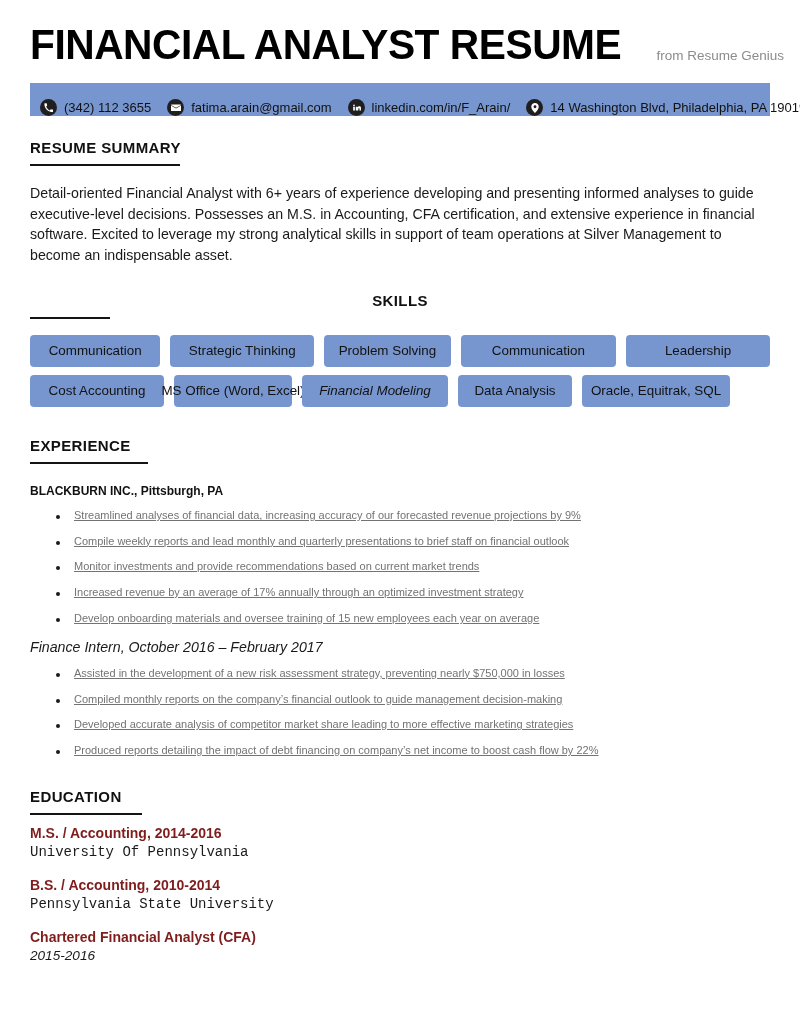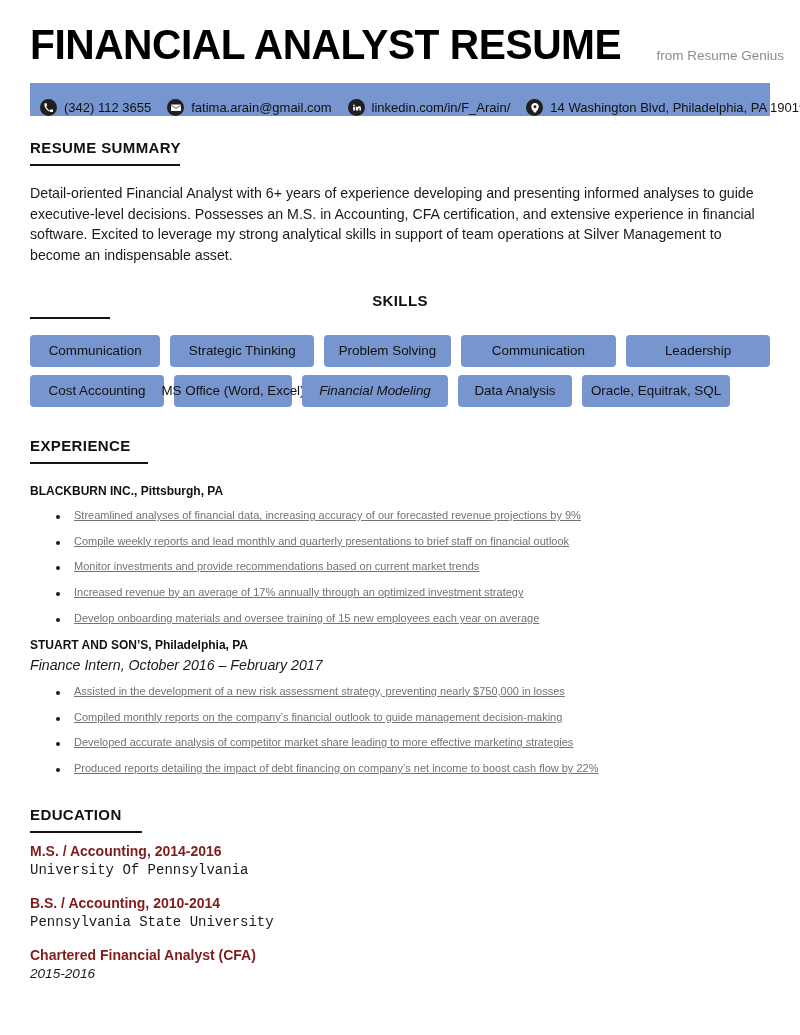--- a/index.html
+++ b/index.html
@@ -302,21 +302,20 @@
           <div class="job-company">BLACKBURN INC., Pittsburgh, PA</div>
           <ul class="bullets">
             <li>Streamlined analyses of financial data, increasing accuracy of our forecasted revenue projections by 9%</li>
             <li>Compile weekly reports and lead monthly and quarterly presentations to brief staff on financial outlook</li>
             <li>Monitor investments and provide recommendations based on current market trends</li>
             <li>Increased revenue by an average of 17% annually through an optimized investment strategy</li>
             <li>Develop onboarding materials and oversee training of 15 new employees each year on average</li>
           </ul>
         </div>
         <div class="job" id="job-2">
-          <div class="job-company">STUART AND SON’S, Philadelphia, PA</div>
           <div class="job-role">Finance Intern, October 2016 – February 2017</div>
           <ul class="bullets">
             <li>Assisted in the development of a new risk assessment strategy, preventing nearly $750,000 in losses</li>
             <li>Compiled monthly reports on the company’s financial outlook to guide management decision-making</li>
             <li>Developed accurate analysis of competitor market share leading to more effective marketing strategies</li>
             <li>Produced reports detailing the impact of debt financing on company’s net income to boost cash flow by 22%</li>
           </ul>
         </div>
       </div>
   </div>

